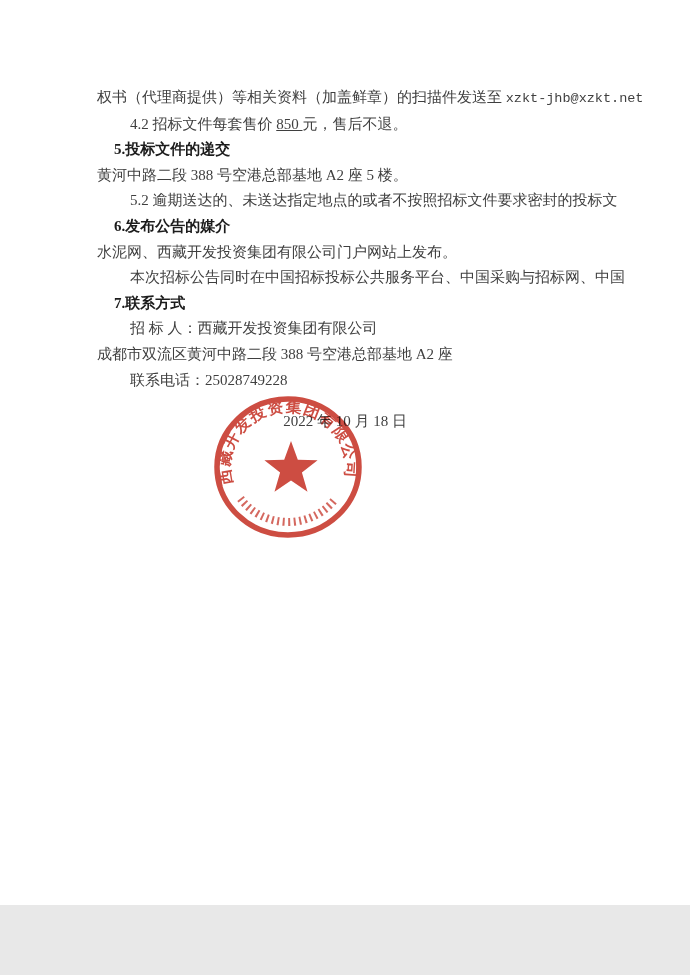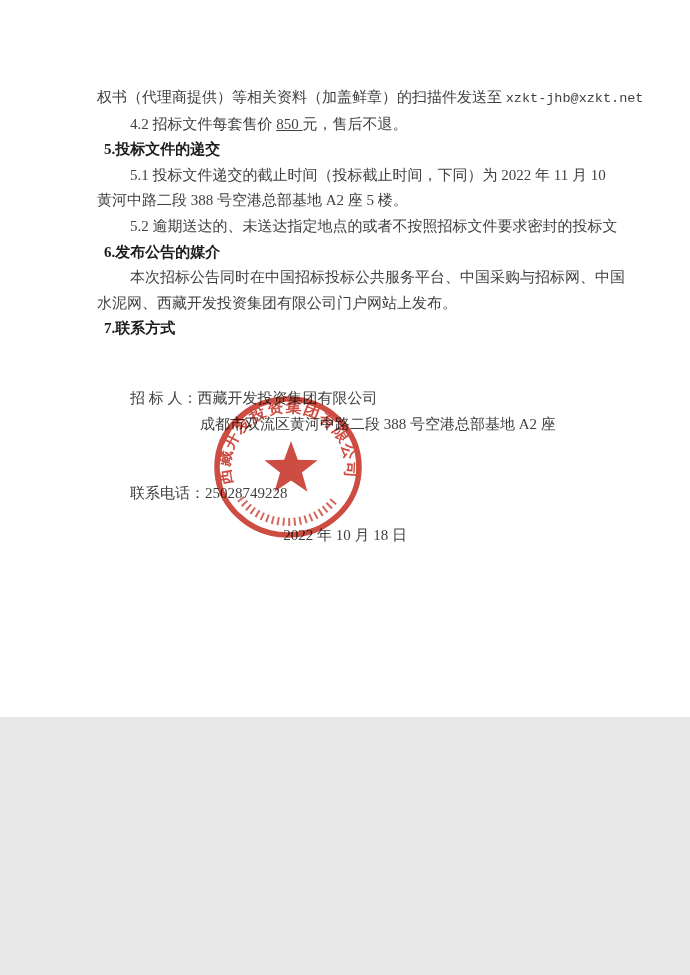--- a/index.html
+++ b/index.html
@@ -1,38 +1,38 @@
 <!DOCTYPE html>
 <html><head>
 <meta charset="utf-8">
 <title>document</title>
 <style>
   html,body{margin:0;padding:0;background:#e8e8e8;}
   .page{
     position:relative;
-    width:690px;height:717px;
+    width:690px;height:905px;
     margin:0 auto;
     background:#ffffff;
     font-family:"Liberation Serif","DejaVu Serif",serif;
     color:#3f3f3f;
     overflow:hidden;
     text-decoration:underline;
   }
   .content{
     position:absolute;
     left:97px;top:85px;
     width:500px;
     font-size:15px;
     line-height:25.6px;
   }
   .ln{margin:0;white-space:nowrap;}
-  .heading{font-weight:bold;color:#1c1c1c;margin-left:7px;}
+  .heading{font-weight:bold;color:#1c1c1c;margin-left:17px;}
   .indent{text-indent:33px;}
-  .row{margin-left:33px;margin-top:44px;}
-  .addr2{margin-left:103px;}
+  .row{margin-left:33px;}
+  .addr2{}
   .u{text-decoration:underline;}
   .mono{font-family:"Liberation Mono","DejaVu Sans Mono",monospace;font-size:13.5px;}
   .date-line{margin-top:16px;text-align:center;padding-right:4px;}
   .stamp{
     position:absolute;
     left:212px;top:395px;
     width:152px;height:146px;
     mix-blend-mode:multiply;
     opacity:0.88;
   }
@@ -47,27 +47,26 @@
 <body>
 
 <div class="page">
   <div class="content">
 
     <p class="ln"><span>权书（代理商提供）等相关资料（加盖鲜章）的扫描件发送至 </span><span class="mono">xzkt-jhb@xzkt.net</span></p>
 
     <p class="ln indent"><span>4.2 招标文件每套售价 </span><span class="u">850 </span><span>元，售后不退。</span></p>
 
     <p class="ln heading">5.投标文件的递交</p>
-    <p class="ln indent">5.1 投标文件递交的截止时间（投标截止时间，下同）为 2022 年 11 月 10</p>
     <p class="ln">黄河中路二段 388 号空港总部基地 A2 座 5 楼。</p>
     <p class="ln indent">5.2 逾期送达的、未送达指定地点的或者不按照招标文件要求密封的投标文</p>
 
     <p class="ln heading">6.发布公告的媒介</p>
+    <p class="ln">水泥网、西藏开发投资集团有限公司门户网站上发布。</p>
     <p class="ln indent">本次招标公告同时在中国招标投标公共服务平台、中国采购与招标网、中国</p>
-    <p class="ln">水泥网、西藏开发投资集团有限公司门户网站上发布。</p>
 
     <p class="ln heading">7.联系方式</p>
     <p class="ln row"><span>招 标 人：</span><span>西藏开发投资集团有限公司</span></p>
     <p class="ln addr2">成都市双流区黄河中路二段 388 号空港总部基地 A2 座</p>
     <p class="ln row"><span>联系电话：</span><span>25028749228</span></p>
 
     <p class="ln date-line">2022 年 10 月 18 日</p>
   </div>
 
   <svg class="stamp" viewBox="0 0 152 146" xmlns="http://www.w3.org/2000/svg">

